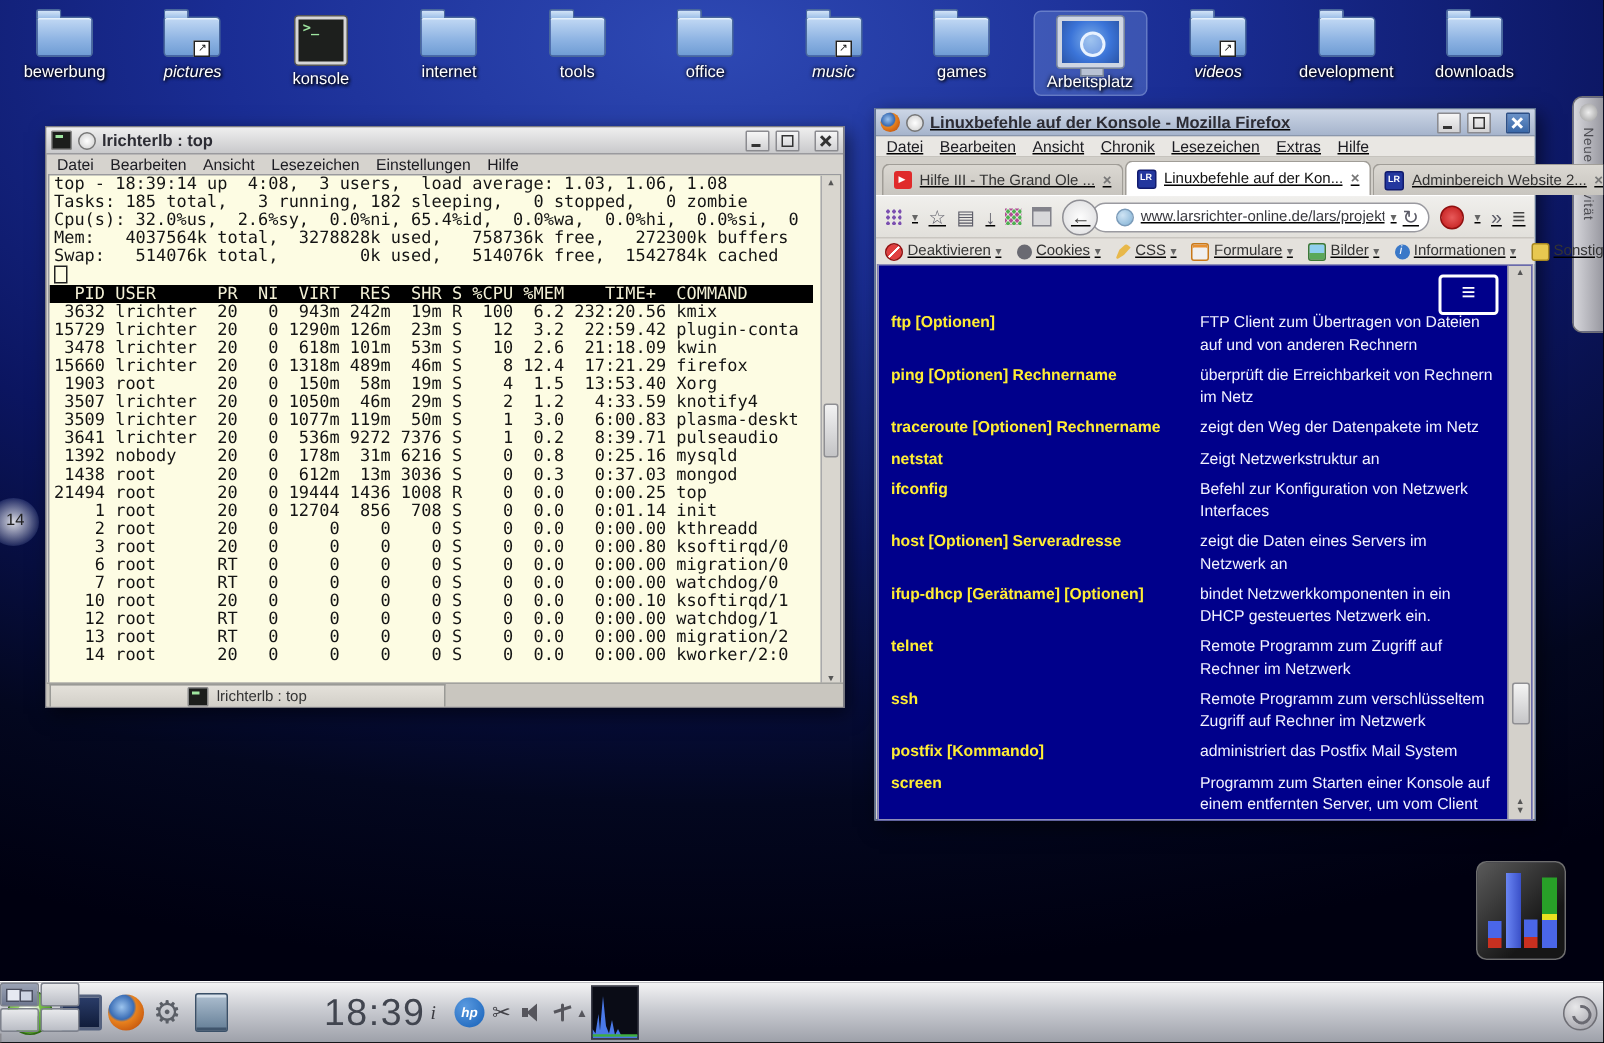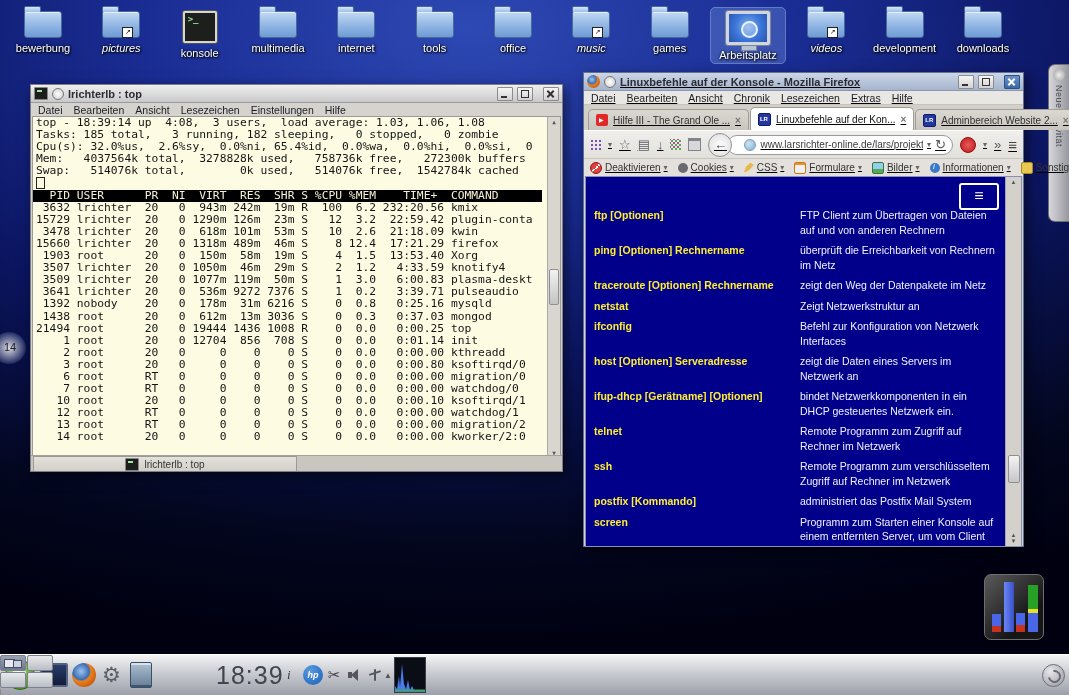--- a/index.html
+++ b/index.html
@@ -204,26 +204,20 @@
         <div class="dicon-label it" data-interactable="false">pictures</div>
       </div>
 
       <div class="dicon" data-interactable="true">
         <div class="dicon-img ic-terminal" data-interactable="false">
           
         </div>
         <div class="dicon-label" data-interactable="false">konsole</div>
       </div>
 
-      <div class="dicon" data-interactable="true">
-        <div class="dicon-img ic-folder" data-interactable="false">
-          
-        </div>
-        <div class="dicon-label" data-interactable="false">multimedia</div>
-      </div>
 
       <div class="dicon" data-interactable="true">
         <div class="dicon-img ic-folder" data-interactable="false">
           
         </div>
         <div class="dicon-label" data-interactable="false">internet</div>
       </div>
 
       <div class="dicon" data-interactable="true">
         <div class="dicon-img ic-folder" data-interactable="false">
@@ -322,21 +316,21 @@
       <div class="tl thead" data-interactable="false">  PID USER      PR  NI  VIRT  RES  SHR S %CPU %MEM    TIME+  COMMAND</div>
       <div data-interactable="false">
 
       <div class="tl" data-interactable="false"> 3632 lrichter  20   0  943m 242m  19m R  100  6.2 232:20.56 kmix</div>
           <div class="tl" data-interactable="false">15729 lrichter  20   0 1290m 126m  23m S   12  3.2  22:59.42 plugin-conta</div>
           <div class="tl" data-interactable="false"> 3478 lrichter  20   0  618m 101m  53m S   10  2.6  21:18.09 kwin</div>
           <div class="tl" data-interactable="false">15660 lrichter  20   0 1318m 489m  46m S    8 12.4  17:21.29 firefox</div>
           <div class="tl" data-interactable="false"> 1903 root      20   0  150m  58m  19m S    4  1.5  13:53.40 Xorg</div>
           <div class="tl" data-interactable="false"> 3507 lrichter  20   0 1050m  46m  29m S    2  1.2   4:33.59 knotify4</div>
           <div class="tl" data-interactable="false"> 3509 lrichter  20   0 1077m 119m  50m S    1  3.0   6:00.83 plasma-deskt</div>
-          <div class="tl" data-interactable="false"> 3641 lrichter  20   0  536m 9272 7376 S    1  0.2   3:39.71 pulseaudio</div>
+          <div class="tl" data-interactable="false"> 3641 lrichter  20   0  536m 9272 7376 S    1  0.2   8:39.71 pulseaudio</div>
           <div class="tl" data-interactable="false"> 1392 nobody    20   0  178m  31m 6216 S    0  0.8   0:25.16 mysqld</div>
           <div class="tl" data-interactable="false"> 1438 root      20   0  612m  13m 3036 S    0  0.3   0:37.03 mongod</div>
           <div class="tl" data-interactable="false">21494 root      20   0 19444 1436 1008 R    0  0.0   0:00.25 top</div>
           <div class="tl" data-interactable="false">    1 root      20   0 12704  856  708 S    0  0.0   0:01.14 init</div>
           <div class="tl" data-interactable="false">    2 root      20   0     0    0    0 S    0  0.0   0:00.00 kthreadd</div>
           <div class="tl" data-interactable="false">    3 root      20   0     0    0    0 S    0  0.0   0:00.80 ksoftirqd/0</div>
           <div class="tl" data-interactable="false">    6 root      RT   0     0    0    0 S    0  0.0   0:00.00 migration/0</div>
           <div class="tl" data-interactable="false">    7 root      RT   0     0    0    0 S    0  0.0   0:00.00 watchdog/0</div>
           <div class="tl" data-interactable="false">   10 root      20   0     0    0    0 S    0  0.0   0:00.10 ksoftirqd/1</div>
           <div class="tl" data-interactable="false">   12 root      RT   0     0    0    0 S    0  0.0   0:00.00 watchdog/1</div>

